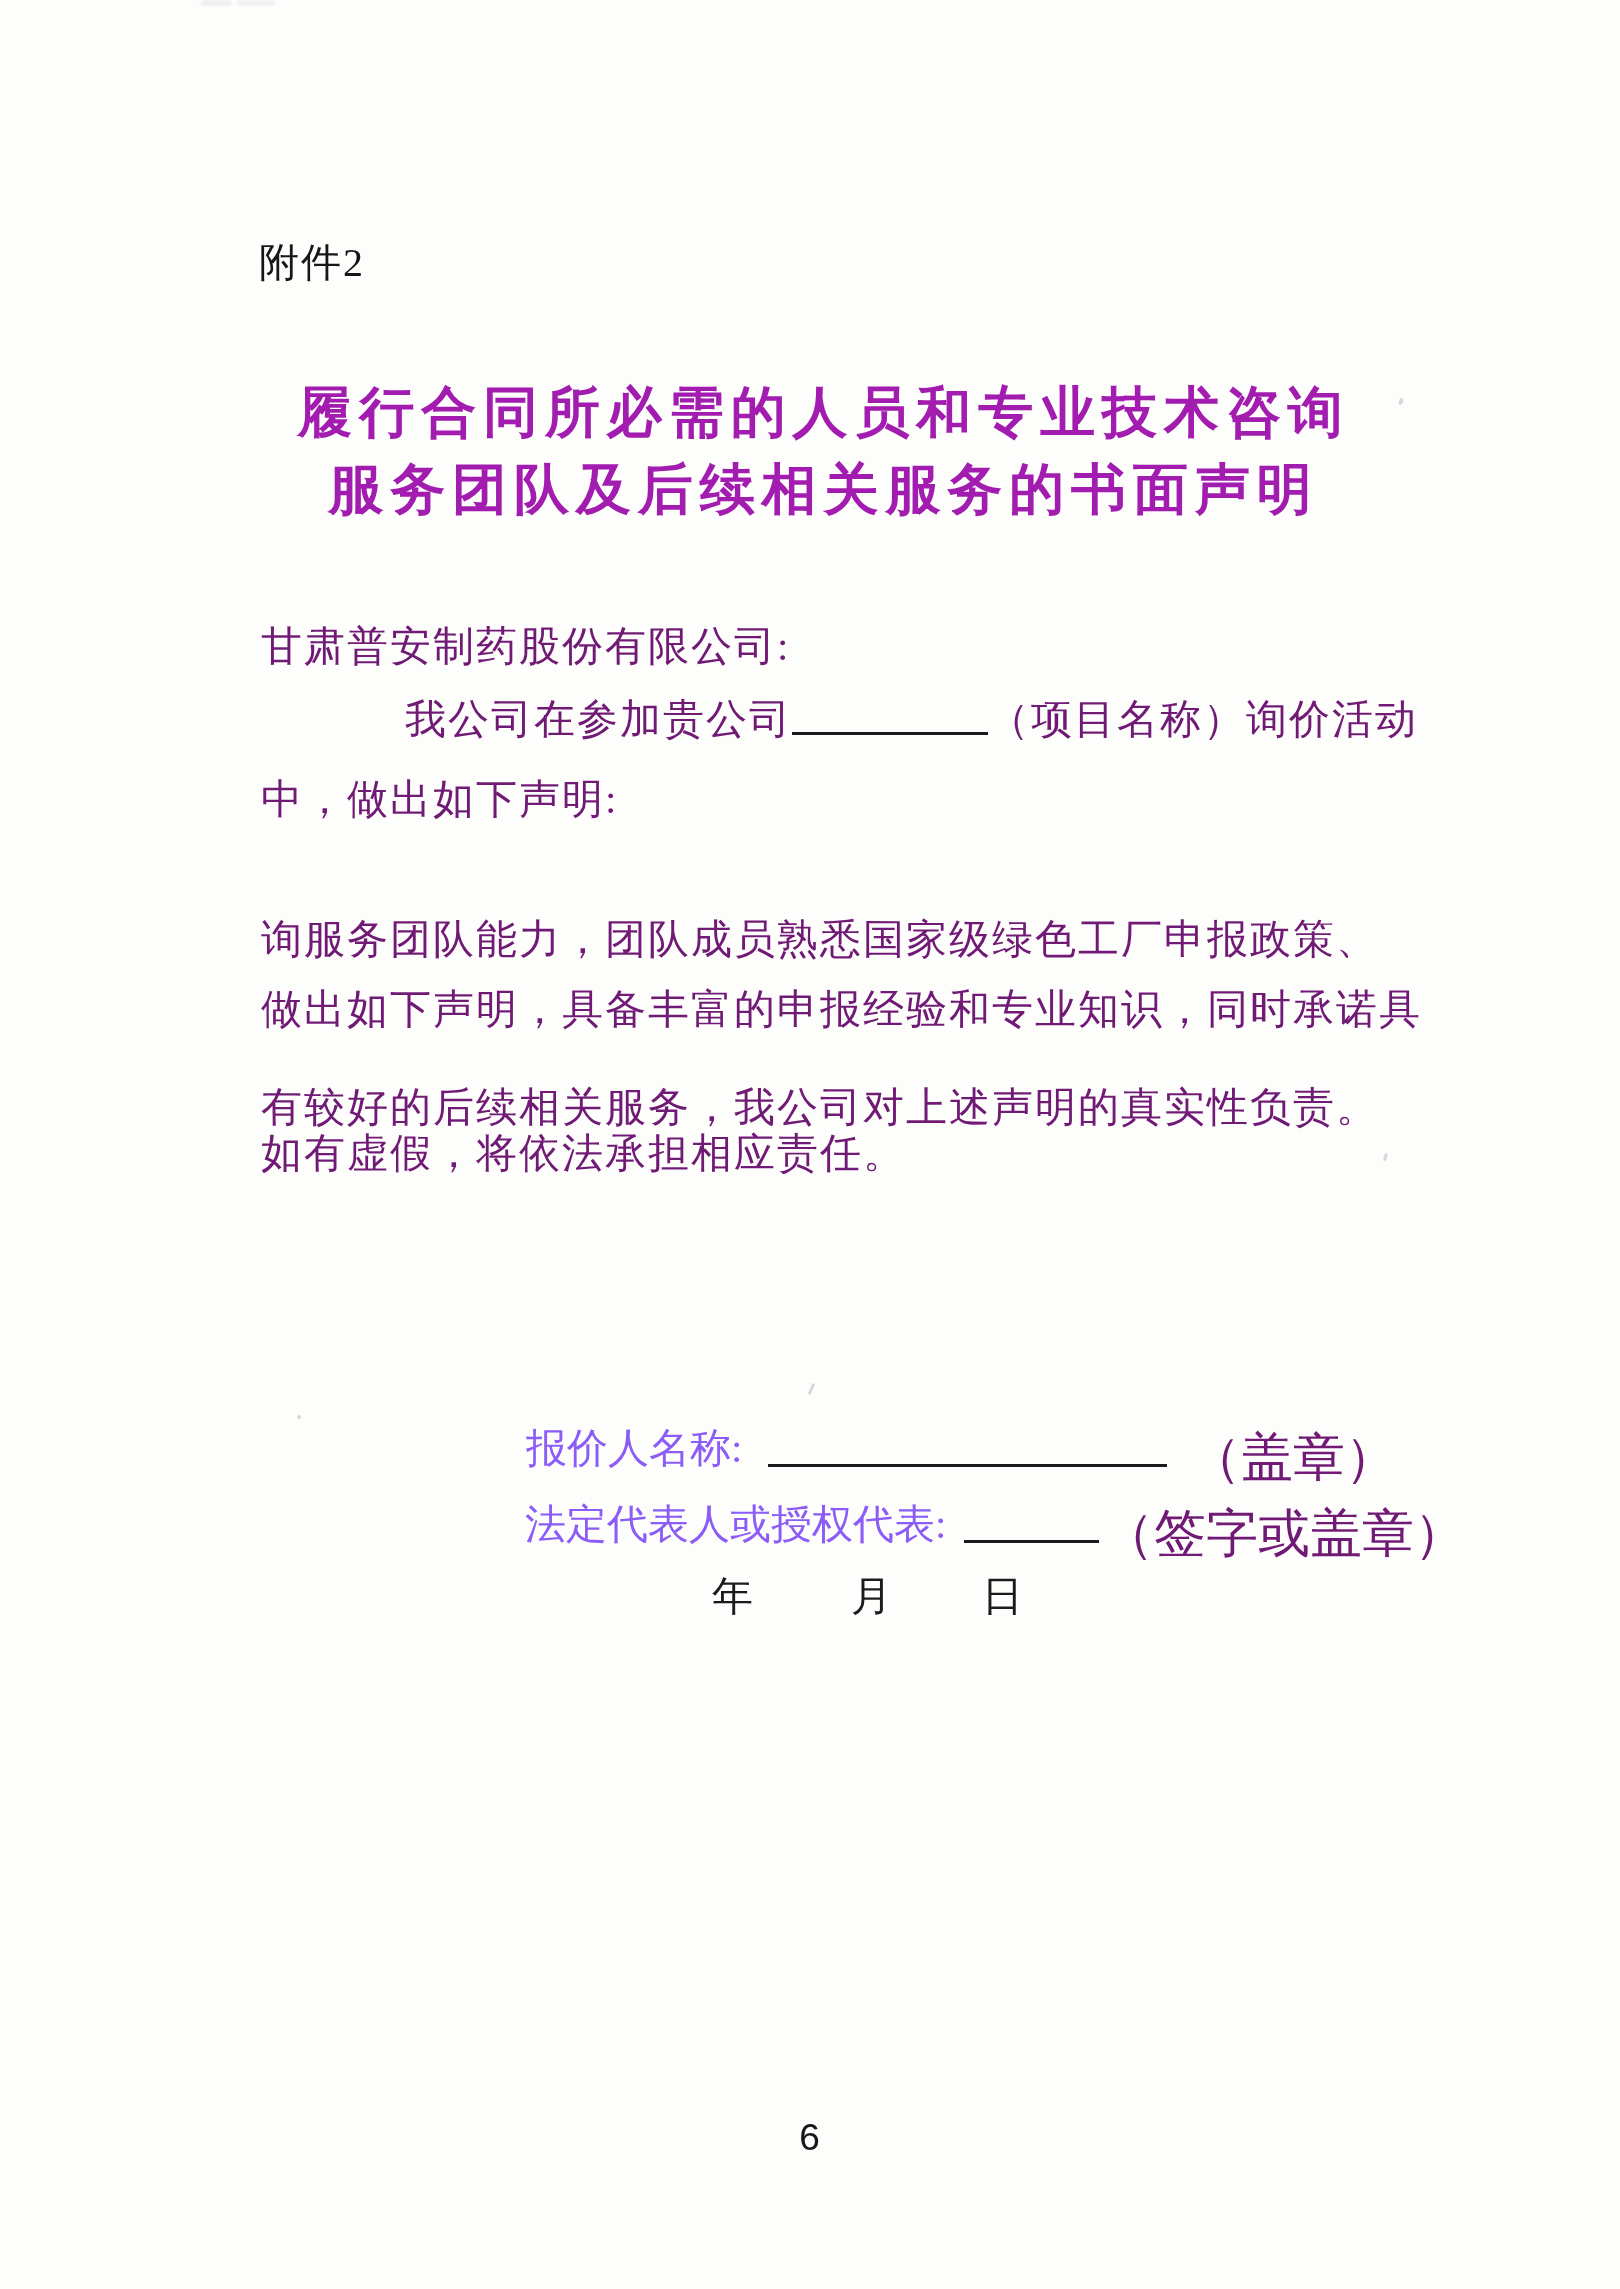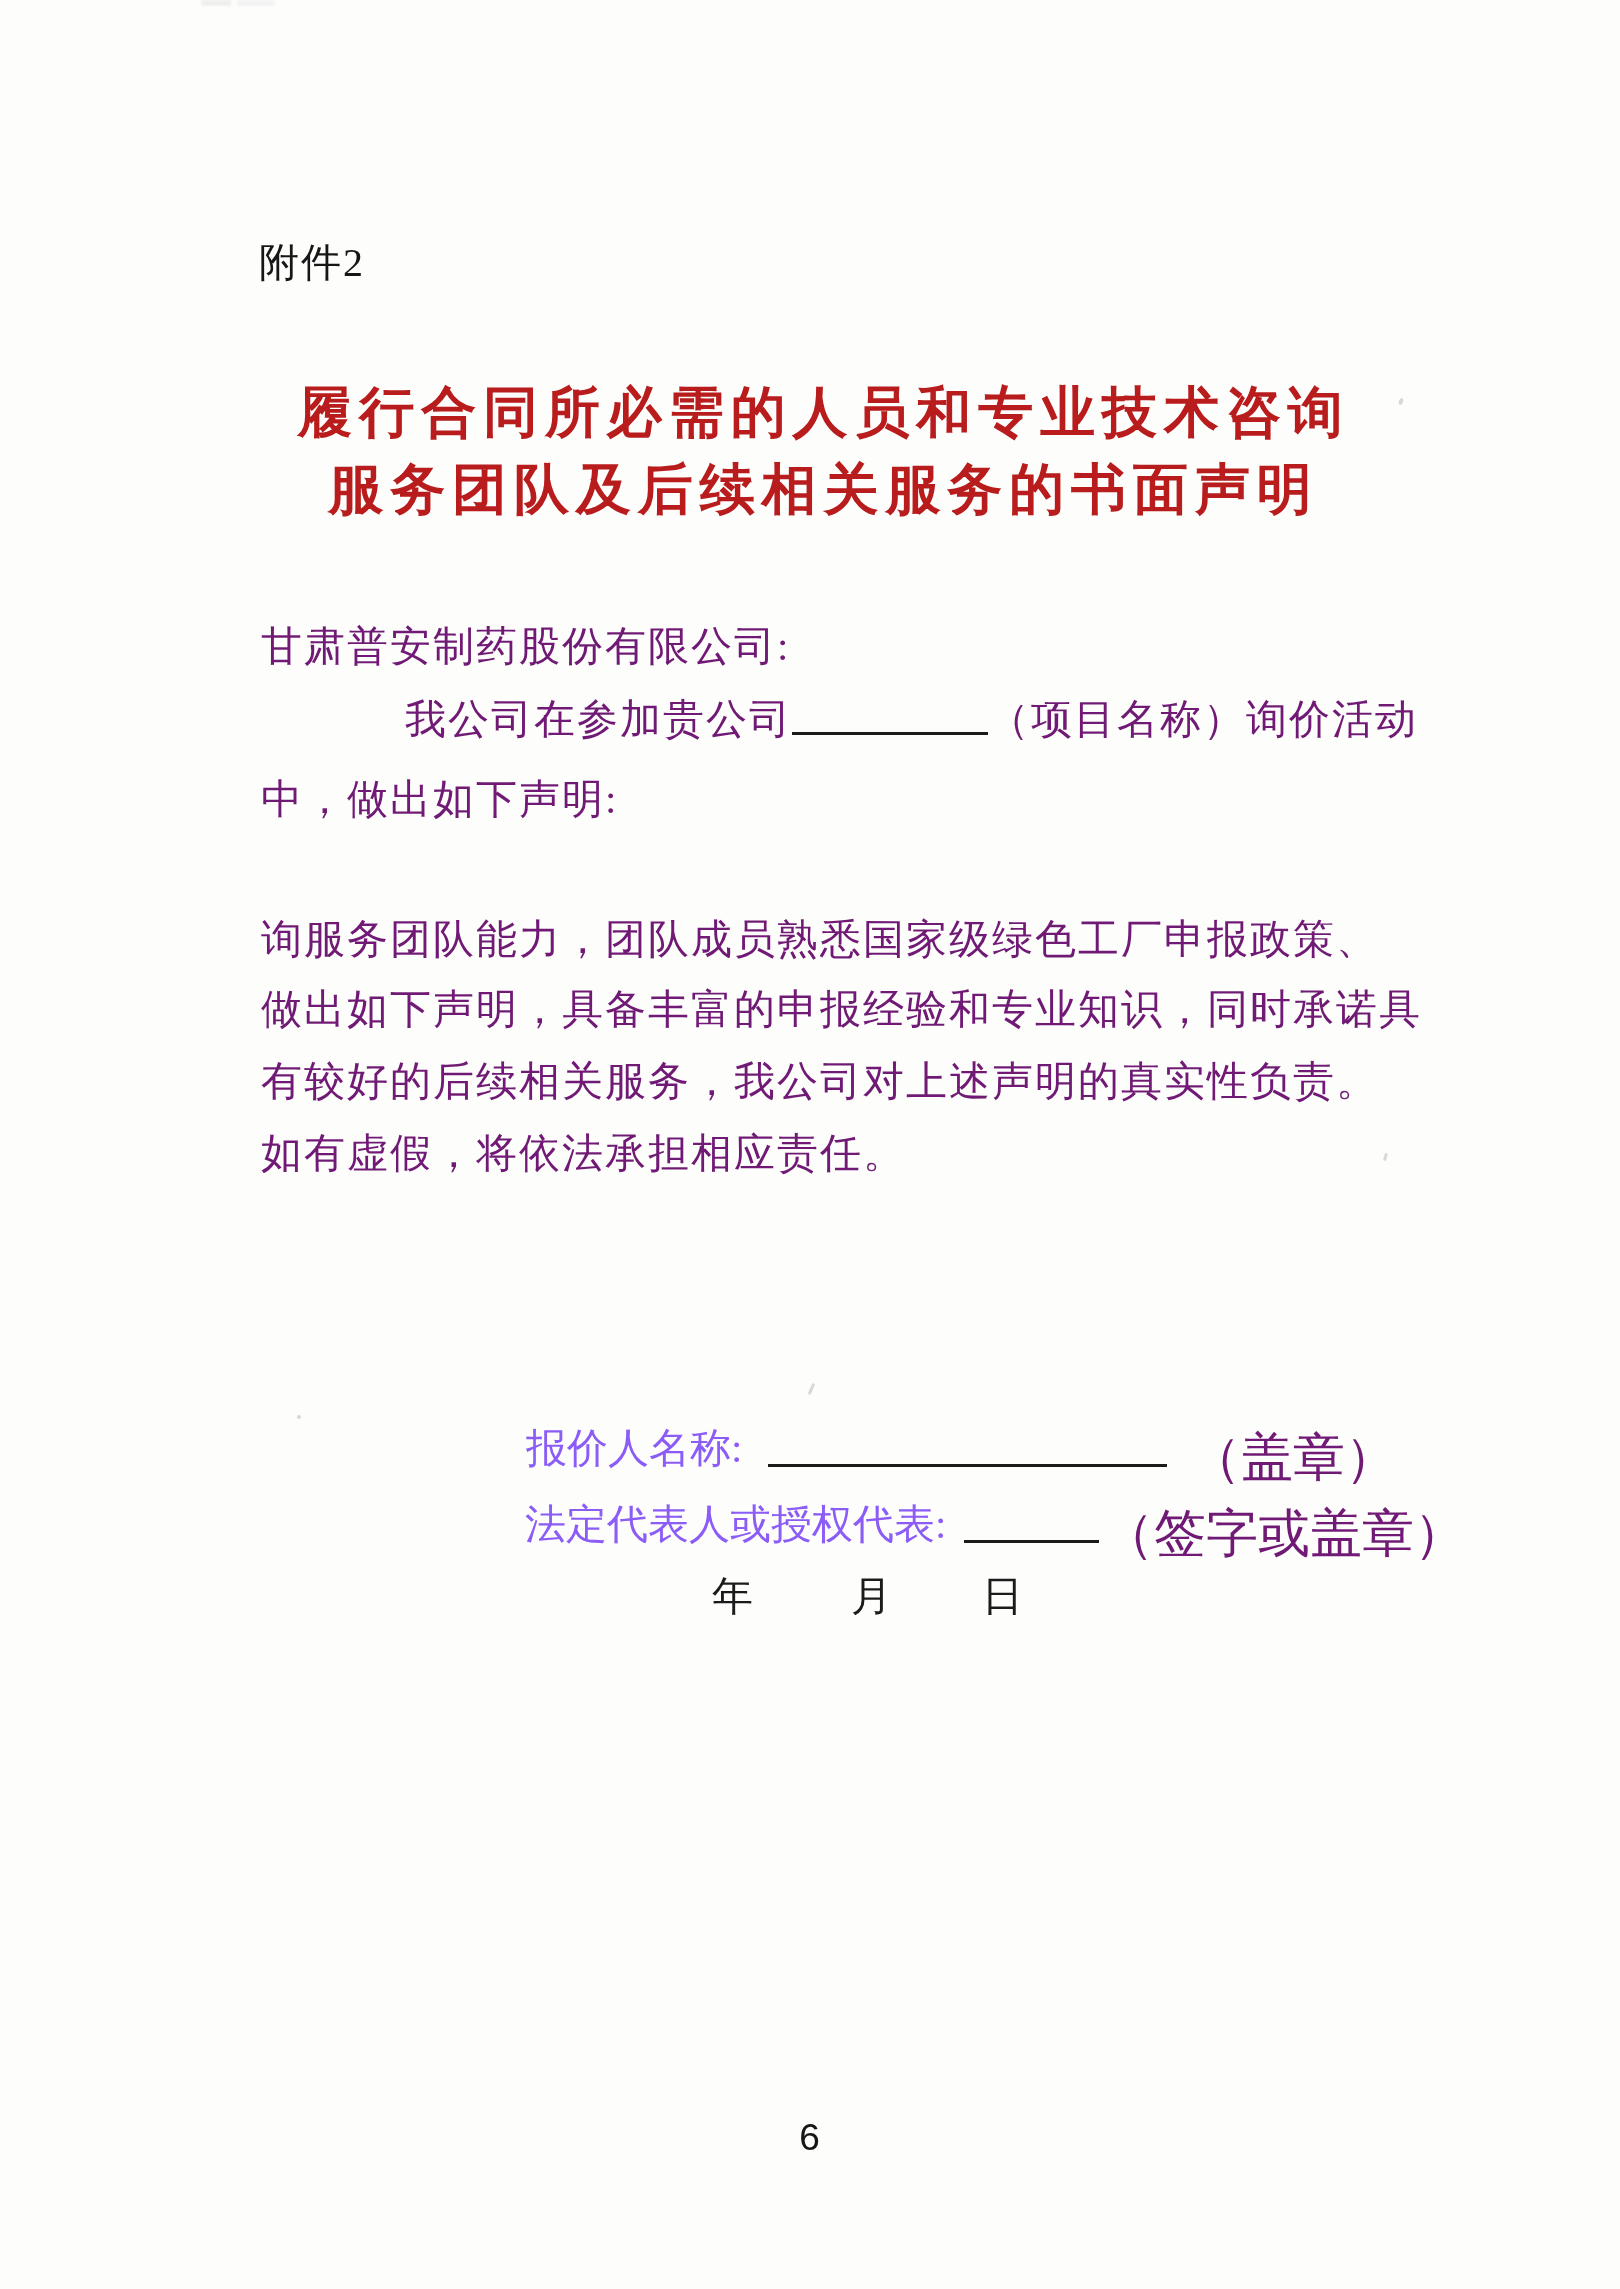--- a/index.html
+++ b/index.html
@@ -41,21 +41,21 @@
     color: #161616;
   }
 
   .doc-title {
     position: absolute;
     left: 157px; top: 374px;
     width: 1333px;
     text-align: center;
     font-size: 55px;
     font-weight: bold;
-    color: #b91c1c;
+    color: #a21caf;
     letter-spacing: 6.9px;
     line-height: 77px;
   }
 
   .body-line {
     position: absolute;
     left: 261px;
     width: 1157px;
     font-size: 41px;
     letter-spacing: 2px;
@@ -113,21 +113,21 @@
     <span>我公司在参加贵公司</span><span class="blank-inline"></span><span>（项目名称）询价活动</span>
   </div>
 
   <div class="body-line" style="top:772px">中，做出如下声明:</div>
 
 
   <div class="body-line" style="top:912px">询服务团队能力，团队成员熟悉国家级绿色工厂申报政策、</div>
 
   <div class="body-line" style="top:982px">做出如下声明，具备丰富的申报经验和专业知识，同时承诺具</div>
 
-  <div class="body-line" style="top:1054px">有较好的后续相关服务，我公司对上述声明的真实性负责。</div>
+  <div class="body-line" style="top:1080px">有较好的后续相关服务，我公司对上述声明的真实性负责。</div>
 
   <div class="body-line" style="top:1126px">如有虚假，将依法承担相应责任。</div>
 
 
   <div class="sig-label" style="left:526px; top:1421px">报价人名称:</div>
   <div class="sig-line" style="left:768px; top:1464px; width:399px"></div>
   <div class="sig-suffix" style="left:1189px; top:1423px">（盖章）</div>
 
   <div class="sig-label" style="left:525px; top:1497px">法定代表人或授权代表:</div>
   <div class="sig-line" style="left:964px; top:1540px; width:135px"></div>

